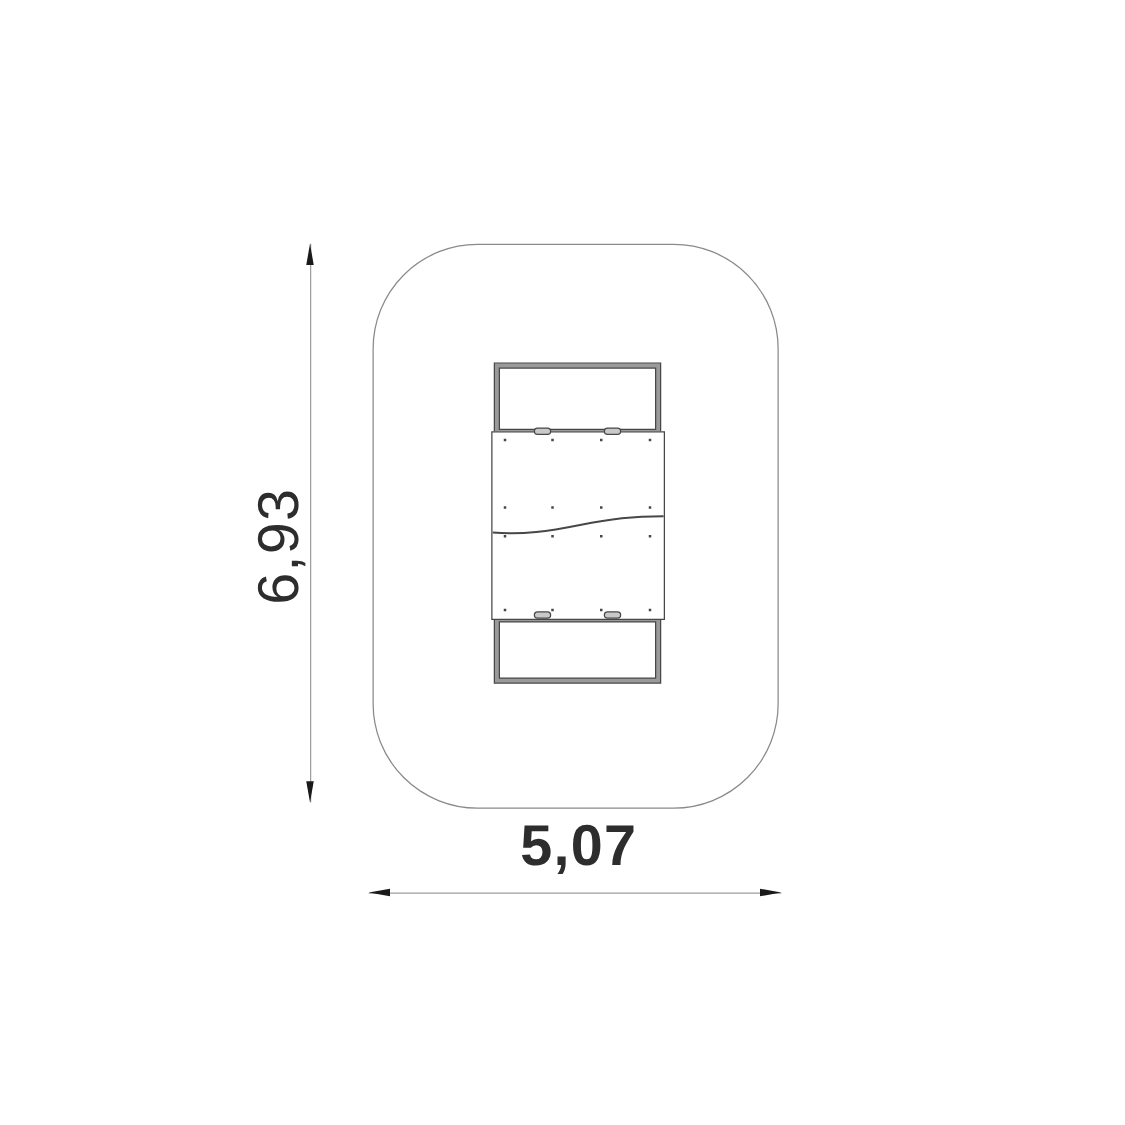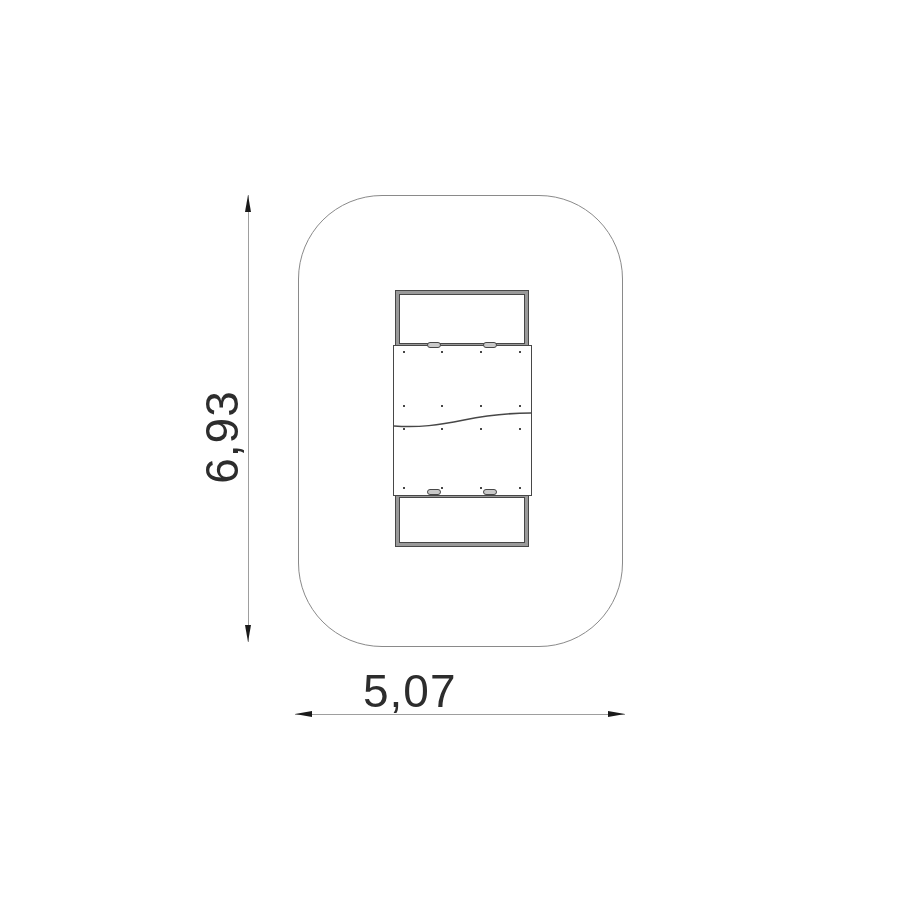--- a/index.html
+++ b/index.html
@@ -142,22 +142,24 @@
   }
   .dim-label.vertical {
     left: 162px;
     top: 414px;
     width: 120px;
     text-align: center;
     transform: rotate(-90deg);
   }
   .dim-label.horizontal {
     left: 363px;
-    top: 668px;
+    top: 653px;
     width: 200px;
+    text-align: center;
+    font-weight: bold;
   }
 </style>
 </head>
 <body>
 
 <div class="canvas">
 
   <div class="safety-zone"></div>
 
   <div>

